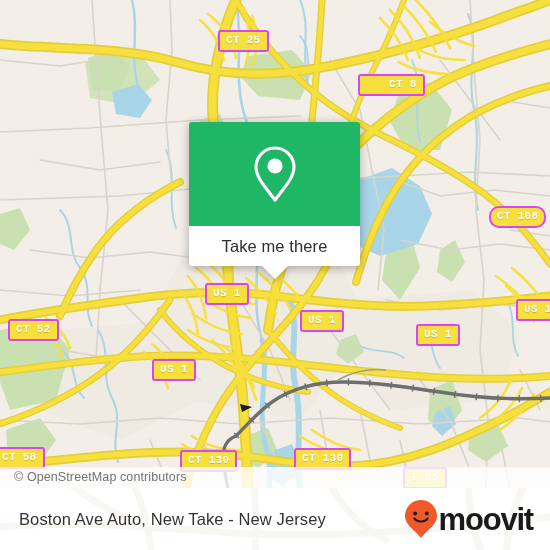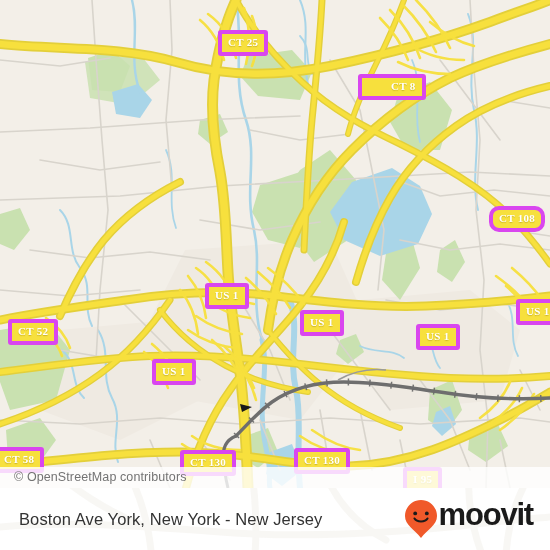--- a/index.html
+++ b/index.html
@@ -16,24 +16,24 @@
   #map-area {
     position:absolute; left:0; top:0; width:550px; height:488px;
     overflow:hidden; background:#f3efe8;
   }
   #map-svg { position:absolute; left:0; top:0; display:block; }
 
   
   .shield {
     position:absolute;
     background:#f7e03d;
-    border:4px solid #d946ef;
+    border:2px solid #d946ef;
     border-radius:3px;
     color:#ffffff;
-    font-family:Liberation Serif, serif;
+    font-family:Liberation Mono, monospace;
     font-weight:bold;
     font-size:11px;
     letter-spacing:.3px;
     line-height:1;
     padding:3px 6px 4px 6px;
     white-space:nowrap;
     text-shadow:0 1px 1px rgba(120,100,0,.35);
   }
   .place-label {
     position:absolute;
@@ -107,21 +107,21 @@
     margin-left:19px;
     color:#333333;
     font-size:16.5px;
     font-family:"Liberation Sans", sans-serif;
     letter-spacing:.1px;
     z-index:2;
   }
   #brand {
     position:absolute; right:17px; top:50%;
     transform:translateY(-50%);
-    display:flex; gap:1px;
+    display:flex; align-items:center; gap:1px;
     z-index:2;
   }
   #brand-text {
     color:#1a1a1a;
     font-size:31px;
     font-weight:bold;
     letter-spacing:-1.2px;
     font-family:"Liberation Sans", sans-serif;
     line-height:1;
   }
@@ -347,35 +347,47 @@
         <div class="shield" style="left: 403px; top: 467px;">I 95</div>
       </div>
 
     <div id="place-layer">
         <div class="place-label" style="left: 531px; top: 392px;">St</div>
       </div>
 
     <div id="attribution">© OpenStreetMap contributors</div>
   </div>
 
+  <div id="popup">
+    <div id="popup-top" style="background: rgb(31, 183, 102);">
+      <svg width="46" height="58" viewBox="0 0 46 58">
+        <path d="M23 3 C12.5 3 4 11.5 4 22 C4 33 15 44 23 55 C31 44 42 33 42 22 C42 11.5 33.5 3 23 3 Z" fill="none" stroke="#ffffff" stroke-width="3.1" stroke-linejoin="round"></path>
+        <circle cx="23" cy="21" r="7.6" fill="#ffffff"></circle>
+      </svg>
+    </div>
+    <div id="popup-bottom">
+      <span id="popup-label">Take me there</span>
+      <span id="popup-tail"></span>
+    </div>
+  </div>
 
   <div id="footer">
     <svg id="footer-watermark" width="550" height="100" viewBox="0 0 550 100">
       <g stroke="#e9e5dd" fill="none" stroke-width="7" stroke-linecap="round">
         <path d="M40,-10 C70,20 110,46 150,60"></path>
         <path d="M120,-10 C140,22 150,56 152,96"></path>
         <path d="M250,-10 C256,30 258,62 254,96"></path>
         <path d="M320,-10 C330,26 352,54 386,72"></path>
         <path d="M470,-10 C466,26 470,60 486,96"></path>
         <path d="M-10,60 C60,52 140,58 220,64 C300,70 380,66 460,58 C510,52 540,50 560,48"></path>
         <path d="M540,-10 C520,20 508,50 506,88"></path>
       </g>
     </svg>
 
-    <div id="footer-title">Boston Ave York, New York - New Jersey</div>
+    <div id="footer-title">Boston Ave Auto, New Take - New Jersey</div>
 
     <div id="brand">
       <svg width="34" height="40" viewBox="0 0 34 40">
         <path d="M17 1 C8.2 1 1 8.2 1 17 C1 26 10 30 17 39 C24 30 33 26 33 17 C33 8.2 25.8 1 17 1 Z" fill="#f0592a"></path>
         <circle cx="11.2" cy="14.4" r="1.9" fill="#1a1a1a"></circle>
         <circle cx="22.8" cy="14.4" r="1.9" fill="#1a1a1a"></circle>
         <path d="M10.5 19.5 C12.8 23.4 21.2 23.4 23.5 19.5" fill="none" stroke="#1a1a1a" stroke-width="2.1" stroke-linecap="round"></path>
       </svg>
       <span id="brand-text">moovit</span>
     </div>

